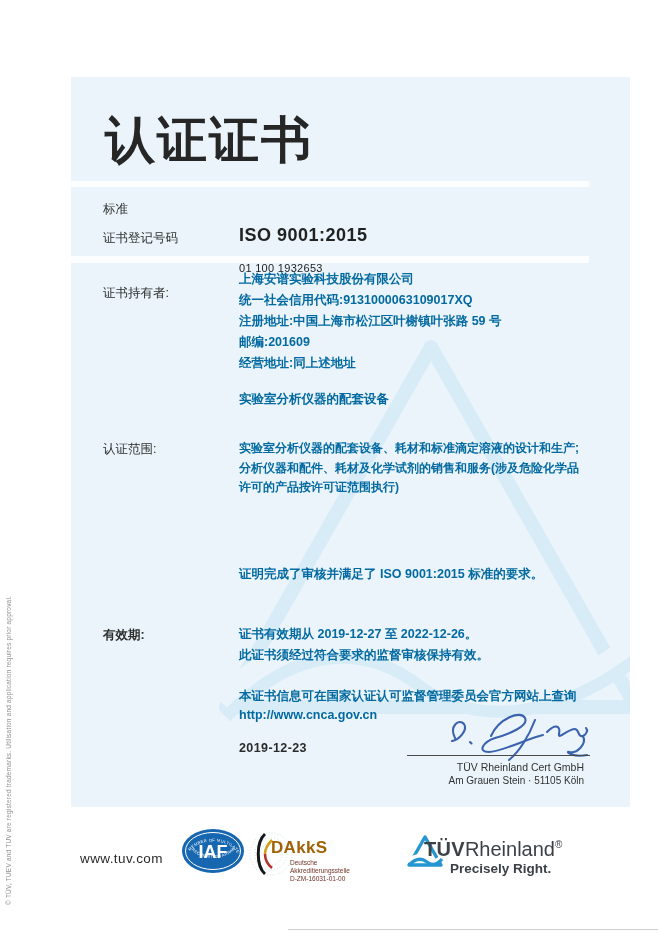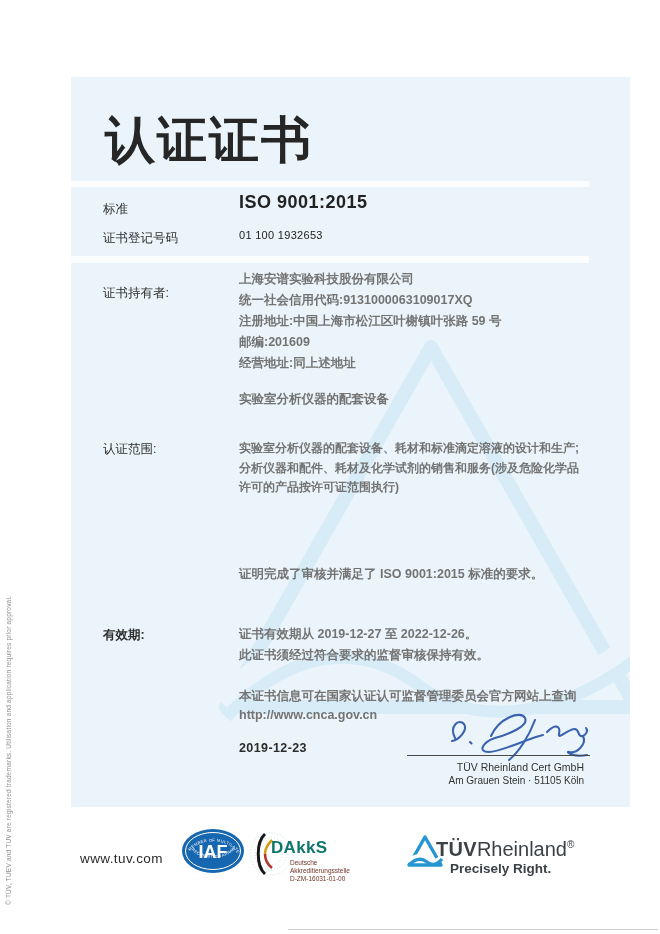--- a/index.html
+++ b/index.html
@@ -14,43 +14,43 @@
     left:71px;top:77px;width:559px;height:730px;
     background:#eaf4fa;overflow:hidden;
   }
   .wm{left:60px;top:255px;width:520px;height:420px;pointer-events:none;}
   .sep{left:0;width:518px;background:rgba(255,255,255,.8);}
   .cert-title{
     left:34px;top:36px;font-size:50px;font-weight:600;letter-spacing:2px;
     color:#262626;line-height:1.1;white-space:nowrap;
   }
   .lbl{left:32px;font-size:12.5px;color:#2e2e2e;white-space:nowrap;}
-  .val{left:168px;color:#222;white-space:nowrap;}
+  .val{left:168px;color:#222;white-space:nowrap;margin-top:33px;}
   .std-val{font-size:18px;font-weight:700;letter-spacing:.5px;}
   .reg-val{font-size:11px;font-weight:400;letter-spacing:.3px;}
-  .blk{left:168px;font-size:12.5px;font-weight:600;line-height:21px;color:#737373;white-space:nowrap;}
+  .blk{left:168px;font-size:12.5px;font-weight:600;line-height:21px;color:#0369a1;white-space:nowrap;}
   .blk .b{font-weight:700;}
   .scope{line-height:19.5px;font-size:12px;}
   .infoblk{line-height:19px;}
   .date{left:168px;top:664px;font-size:12.5px;font-weight:600;letter-spacing:.4px;}
   .sigline{left:336px;top:678px;width:183px;height:1px;background:#4a4a4a;}
   .signer{
     left:336px;top:684px;width:177px;text-align:right;
     font-size:10.5px;line-height:13px;color:#333;font-weight:400;
   }
   .signer .addr{font-size:10px;}
   .sig-svg{left:368px;top:633px;}
   
   .website{left:80px;top:851px;font-size:13.5px;color:#2b2b2b;letter-spacing:.4px;}
   .iaf{left:181px;top:828px;}
   .dakks-svg{left:247px;top:827px;}
-  .dakks-word{left:271px;top:838px;font-size:17px;font-weight:600;color:#0f766e;letter-spacing:.3px;}
+  .dakks-word{left:271px;top:838px;font-size:17px;font-weight:600;color:#a16207;letter-spacing:.3px;}
   .dakks-lines{left:290px;top:859px;font-size:6.5px;line-height:8px;color:#703226;}
   .tuv-mark{left:406px;top:834px;}
-  .tuv-brand{left:436px;top:838px;font-size:20px;color:#3b4147;white-space:nowrap;}
+  .tuv-brand{left:424px;top:838px;font-size:20px;color:#3b4147;white-space:nowrap;}
   .tuv-brand .bold{font-weight:700;letter-spacing:.3px;}
   .tuv-brand .reg{font-size:10px;vertical-align:8px;}
   .tagline{left:450px;top:861px;font-size:13.5px;font-weight:600;color:#3b4147;}
   
   .side-note{
     left:5px;top:905px;transform:rotate(-90deg);transform-origin:0 0;
     width:300px;font-size:6.5px;color:#8f8f8f;white-space:nowrap;letter-spacing:.2px;
   }
   .scan-line{left:288px;top:929px;width:370px;height:1px;background:#cfcfcf;}
 </style>

